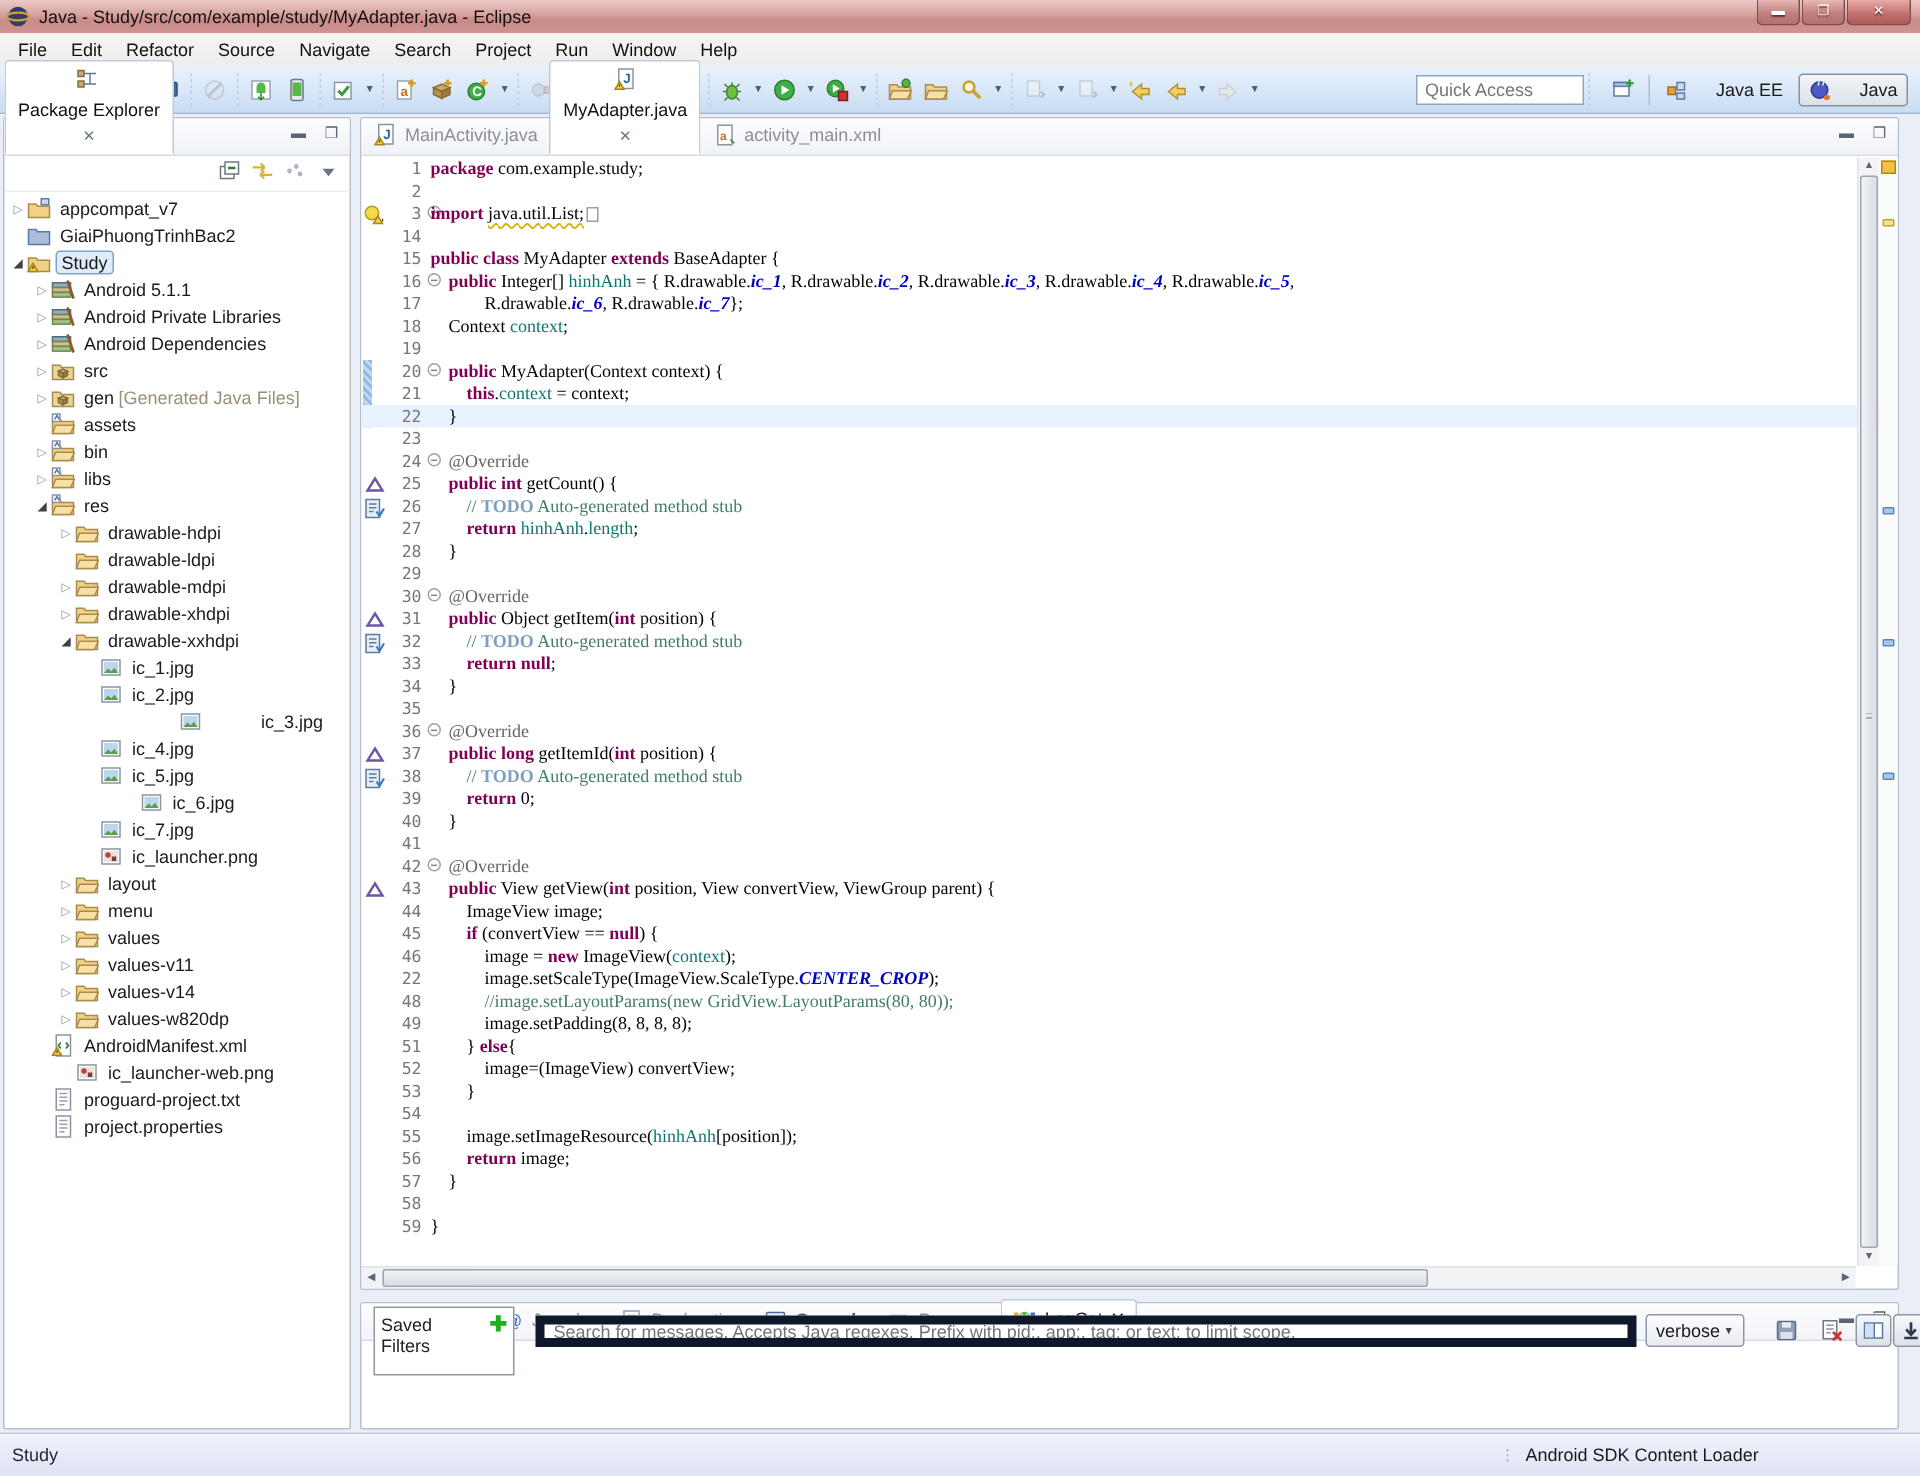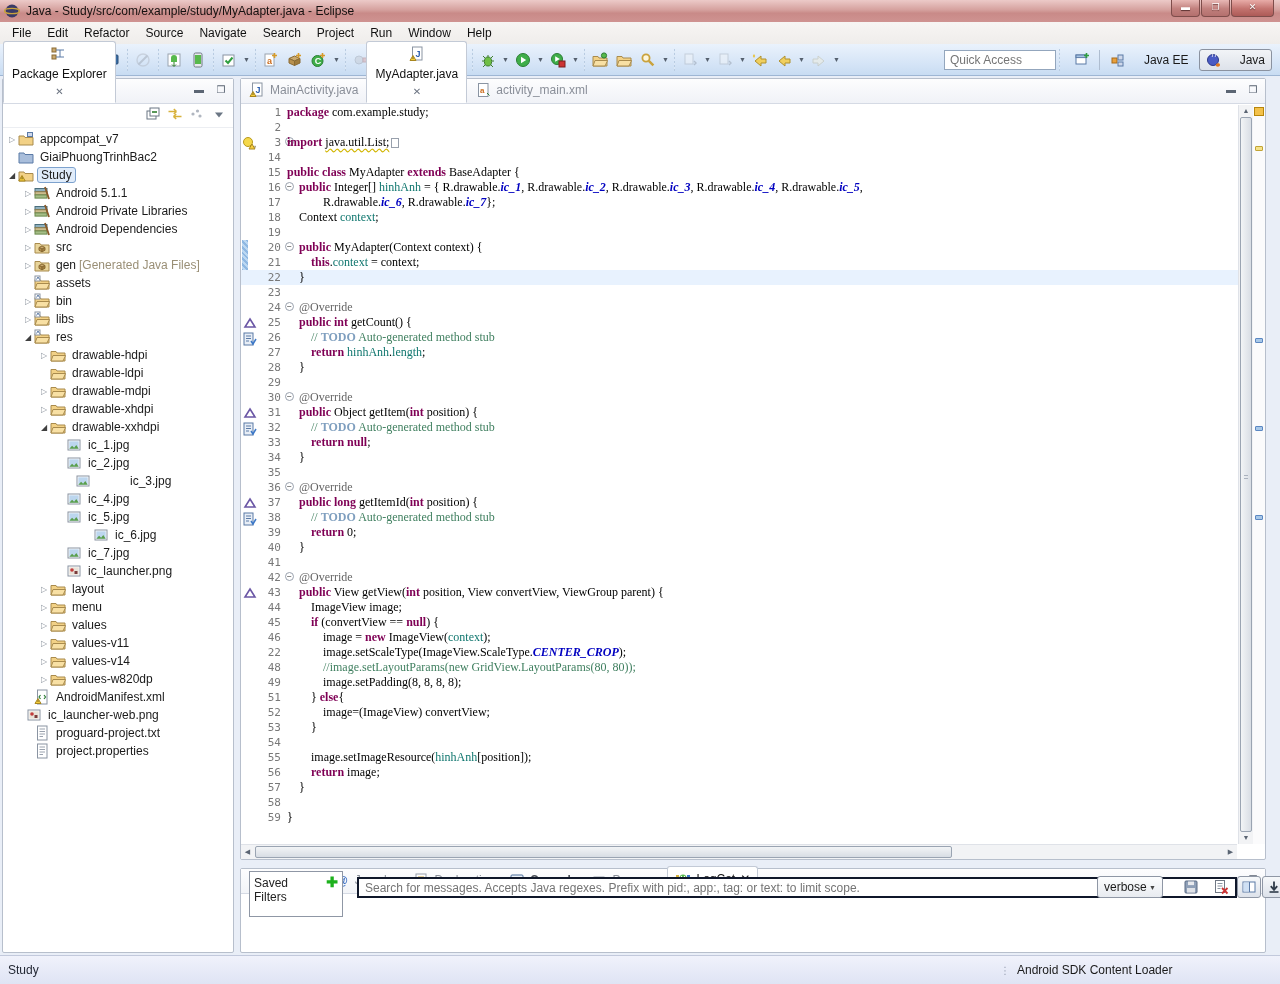--- a/index.html
+++ b/index.html
@@ -126,22 +126,22 @@
   
   #bottom .view-header { background:linear-gradient(#fdfdfe,#f2f4f8); }
   .btab { display:flex; align-items:center; gap:5px; padding:4px 7px 5px 7px; color:#8a8f99; }
   .btab.active { background:#fff; border:1px solid #c3cad6; border-bottom:1px solid #fff;
     border-radius:3px 3px 0 0; color:#111; }
   .btab.bold { color:#4a4f58; font-weight:bold; }
   #saved-filters { position:absolute; left:8px; top:2px; width:94px; height:46px;
     background:#fff; border:1px solid #8f97a5; padding:4px 4px; display:flex; gap:5px; }
   #saved-filters-label { font-size:12px; color:#222; }
   .plus-icon { color:#1db11d; font-weight:bold; font-size:14px; line-height:12px; }
-  #logcat-search { position:absolute; left:116px; top:8px; width:880px; height:21px;
-    border:2px solid #0f172a; font-family:"Liberation Sans",sans-serif; font-size:12px;
+  #logcat-search { position:absolute; left:116px; top:8px; width:734px; height:21px;
+    border:6px solid #0f172a; font-family:"Liberation Sans",sans-serif; font-size:12px;
     color:#0369a1; padding:0 6px; }
   #logcat-level { position:absolute; left:856px; top:7px; width:66px; height:22px;
     border:1px solid #8f97a5; border-radius:3px; background:linear-gradient(#fcfdfe,#e8ebf0);
     display:flex; align-items:center; justify-content:space-between; padding:0 6px;text-align:right; }
   #logcat-level .arr { font-size:7px; color:#444; }
   .lc-btn { position:absolute; top:7px; width:24px; height:22px; display:flex;
     align-items:center; justify-content:center; }
   .lc-btn.toggle { border:1px solid #8f97a5; border-radius:3px;
     background:linear-gradient(#f6f8fa,#dde2ea); }
 </style>
@@ -605,21 +605,21 @@
       </div>
       <div class="trow" style="padding-left: 52px;">
         <span class="tarrow"></span>
         <span class="icon16 ticon"><svg class="icon16" viewBox="0 0 16 16">
             <rect x="2" y="3" width="12" height="10" fill="#fff" stroke="#8a94a2"></rect>
             <rect x="3.3" y="4.3" width="9.4" height="7.4" fill="#bcd6ee"></rect>
             <path d="M3.3 11.7l2.8-3 2 2 2.2-2.6 2.4 3.6z" fill="#5a9e4c"></path>
           </svg></span>
         <span class="tlabel">ic_2.jpg</span>
       </div>
-      <div class="trow" style="padding-left: 28px; gap: 33px;">
+      <div class="trow" style="padding-left: 72px; gap: 33px;">
         <span class="tarrow"></span>
         <span class="icon16 ticon"><svg class="icon16" viewBox="0 0 16 16">
             <rect x="2" y="3" width="12" height="10" fill="#fff" stroke="#8a94a2"></rect>
             <rect x="3.3" y="4.3" width="9.4" height="7.4" fill="#bcd6ee"></rect>
             <path d="M3.3 11.7l2.8-3 2 2 2.2-2.6 2.4 3.6z" fill="#5a9e4c"></path>
           </svg></span>
         <span class="tlabel">ic_3.jpg</span>
       </div>
       <div class="trow" style="padding-left: 52px;">
         <span class="tarrow"></span>
@@ -718,21 +718,21 @@
       <div class="trow" style="padding-left: 20px;">
         <span class="tarrow"></span>
         <span class="icon16 ticon"><svg class="icon16" viewBox="0 0 16 16">
             <rect x="3.5" y="1" width="9.5" height="14" fill="#fff" stroke="#8a94a2"></rect>
             <path d="M6.5 6L5 8l1.5 2M10 6l1.5 2L10 10" fill="none" stroke="#2c7e35" stroke-width="1.2"></path>
             <path d="M4 9.5l3 5H1z" fill="#f7cf3e" stroke="#a8861e"></path>
             <rect x="3.6" y="11.2" width="0.8" height="1.8" fill="#5b4a10"></rect>
           </svg></span>
         <span class="tlabel">AndroidManifest.xml</span>
       </div>
-      <div class="trow" style="padding-left: 12px;">
+      <div class="trow" style="padding-left: 36px;">
         <span class="tarrow"></span>
         <span class="icon16 ticon"><svg class="icon16" viewBox="0 0 16 16">
             <rect x="2" y="3" width="12" height="10" fill="#fff" stroke="#8a94a2"></rect>
             <rect x="3.3" y="4.3" width="9.4" height="7.4" fill="#e8e2d8"></rect>
             <circle cx="6" cy="7" r="1.8" fill="#c23c3c"></circle>
             <rect x="8.5" y="8" width="3" height="3" fill="#7a3c3c"></rect>
           </svg></span>
         <span class="tlabel">ic_launcher-web.png</span>
       </div>
       <div class="trow" style="padding-left: 20px;">

